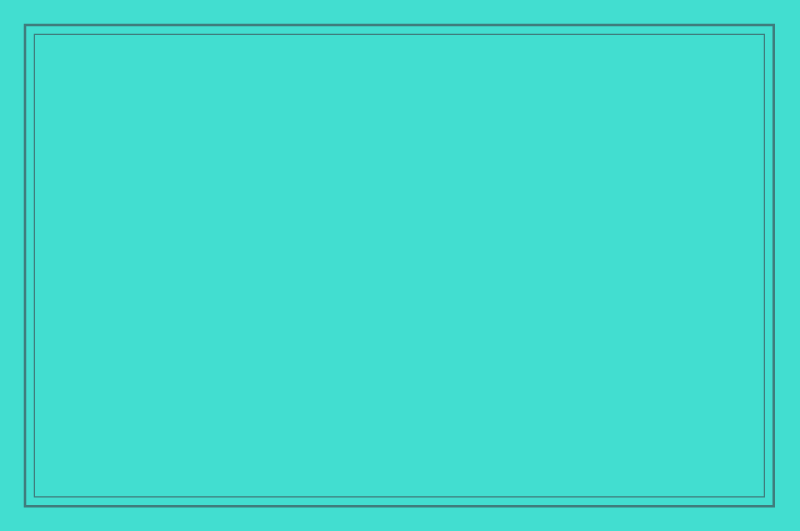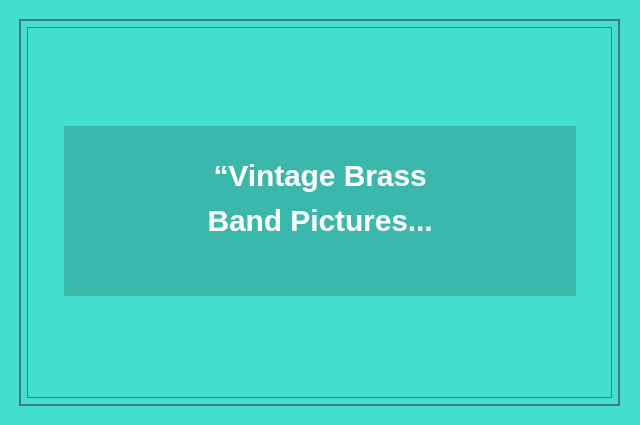--- a/index.html
+++ b/index.html
@@ -78,18 +78,14 @@
 </style>
 </head>
 <body>
 
 <div class="card">
 
   <div class="frame-outer"></div>
 
   <div class="frame-inner"></div>
 
-  <div class="quote-panel">
-    <p class="quote-text">“Vintage Brass
-Band Pictures...</p>
-  </div>
 
 </div>
 
 </body></html>

